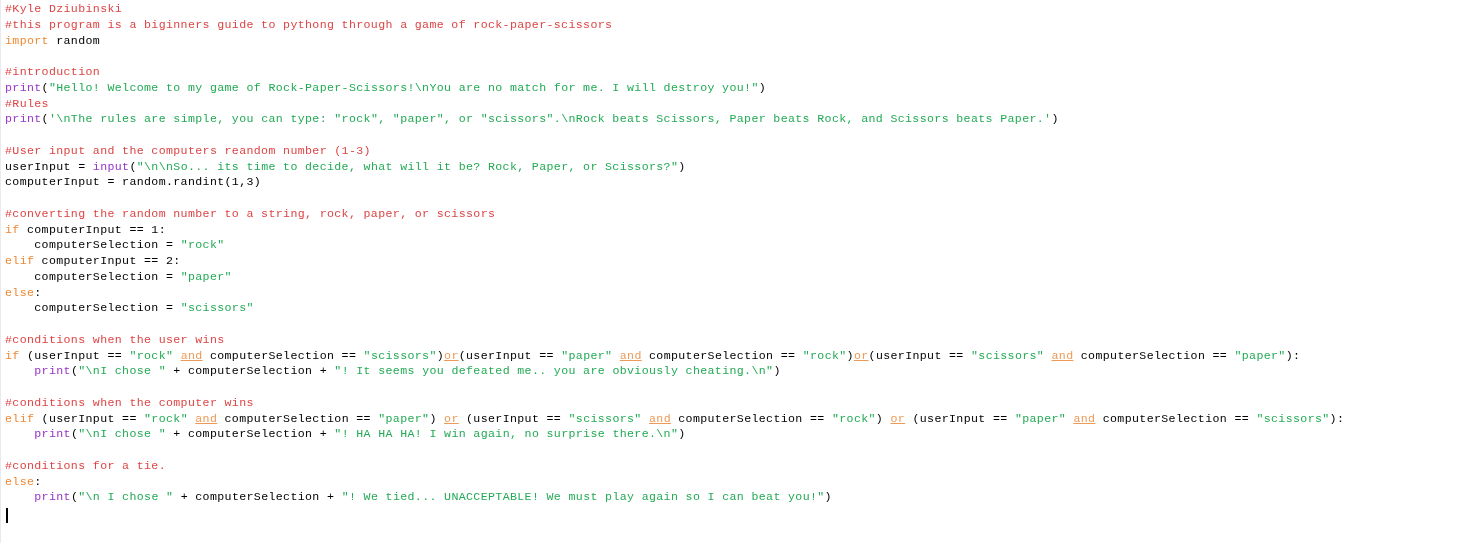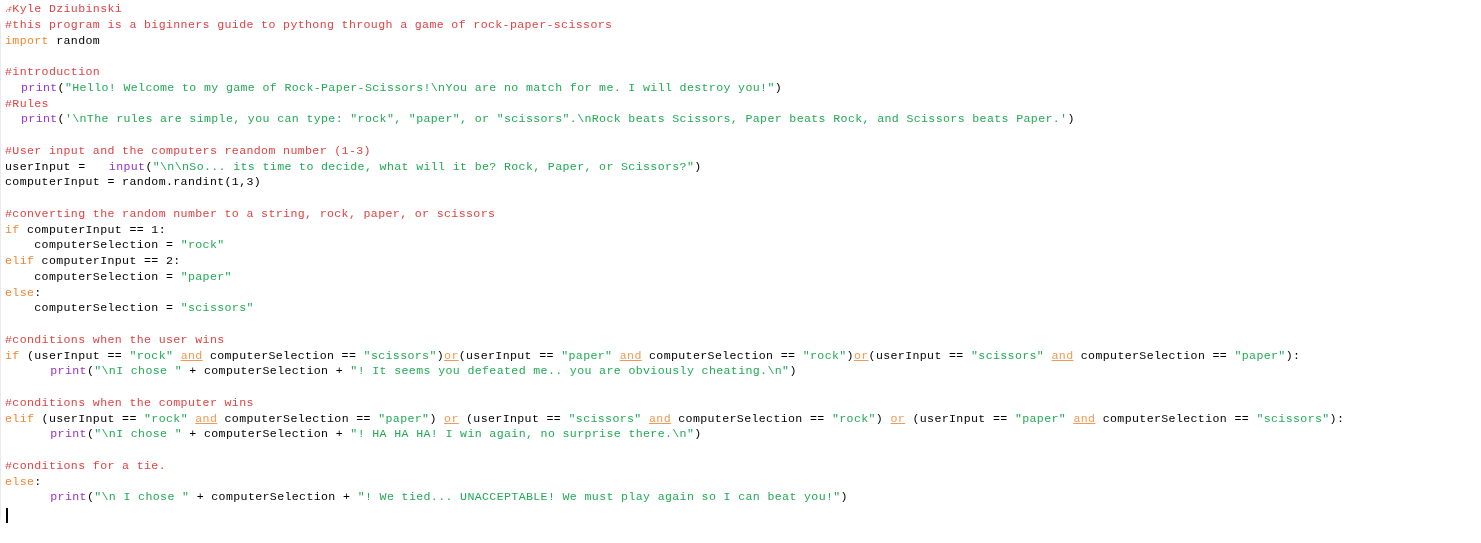--- a/index.html
+++ b/index.html
@@ -61,20 +61,20 @@
   
   #caret {
     position: absolute;
     left: 6px;
     top: 508px;
     width: 1.6px;
     height: 15px;
     background: #000000;
   }
 </style>
-<style>.tok-comment{color:#dd4444;}.tok-keyword{color:#ee8833;}.tok-operator{color:#ee9955;}.tok-builtin{color:#9933cc;margin-left:16px;}.tok-string{color:#22aa55;}.tok-plain{color:#000000;}#editor{background:#ffffff;border-radius:28px;}#left-rule{background:#e9e9ee;}#caret{background:#000000;}</style></head>
+<style>.tok-comment{color:#dd4444;}.tok-keyword{color:#ee8833;}.tok-operator{color:#ee9955;}.tok-builtin{color:#9933cc;}.tok-string{color:#22aa55;}.tok-plain{color:#000000;}#editor{background:#ffffff;}#left-rule{background:#e9e9ee;}#caret{background:#000000;}</style></head>
 <body>
 
 <div id="editor">
   <div id="left-rule"></div>
   <pre id="code"><span class="ln"><span class="tok-comment">#Kyle Dziubinski</span></span><span class="ln"><span class="tok-comment">#this program is a biginners guide to pythong through a game of rock-paper-scissors</span></span><span class="ln"><span class="tok-keyword">import</span><span class="tok-plain"> random</span></span><span class="ln">​</span><span class="ln"><span class="tok-comment">#introduction</span></span><span class="ln"><span class="tok-builtin">print</span><span class="tok-plain">(</span><span class="tok-string">"Hello! Welcome to my game of Rock-Paper-Scissors!\nYou are no match for me. I will destroy you!"</span><span class="tok-plain">)</span></span><span class="ln"><span class="tok-comment">#Rules</span></span><span class="ln"><span class="tok-builtin">print</span><span class="tok-plain">(</span><span class="tok-string">'\nThe rules are simple, you can type: "rock", "paper", or "scissors".\nRock beats Scissors, Paper beats Rock, and Scissors beats Paper.'</span><span class="tok-plain">)</span></span><span class="ln">​</span><span class="ln"><span class="tok-comment">#User input and the computers reandom number (1-3)</span></span><span class="ln"><span class="tok-plain">userInput = </span><span class="tok-builtin">input</span><span class="tok-plain">(</span><span class="tok-string">"\n\nSo... its time to decide, what will it be? Rock, Paper, or Scissors?"</span><span class="tok-plain">)</span></span><span class="ln"><span class="tok-plain">computerInput = random.randint(1,3)</span></span><span class="ln">​</span><span class="ln"><span class="tok-comment">#converting the random number to a string, rock, paper, or scissors</span></span><span class="ln"><span class="tok-keyword">if</span><span class="tok-plain"> computerInput == 1:</span></span><span class="ln"><span class="tok-plain">    computerSelection = </span><span class="tok-string">"rock"</span></span><span class="ln"><span class="tok-keyword">elif</span><span class="tok-plain"> computerInput == 2:</span></span><span class="ln"><span class="tok-plain">    computerSelection = </span><span class="tok-string">"paper"</span></span><span class="ln"><span class="tok-keyword">else</span><span class="tok-plain">:</span></span><span class="ln"><span class="tok-plain">    computerSelection = </span><span class="tok-string">"scissors"</span></span><span class="ln">​</span><span class="ln"><span class="tok-comment">#conditions when the user wins</span></span><span class="ln"><span class="tok-keyword">if</span><span class="tok-plain"> (userInput == </span><span class="tok-string">"rock"</span><span class="tok-plain"> </span><span class="tok-operator">and</span><span class="tok-plain"> computerSelection == </span><span class="tok-string">"scissors"</span><span class="tok-plain">)</span><span class="tok-operator">or</span><span class="tok-plain">(userInput == </span><span class="tok-string">"paper"</span><span class="tok-plain"> </span><span class="tok-operator">and</span><span class="tok-plain"> computerSelection == </span><span class="tok-string">"rock"</span><span class="tok-plain">)</span><span class="tok-operator">or</span><span class="tok-plain">(userInput == </span><span class="tok-string">"scissors"</span><span class="tok-plain"> </span><span class="tok-operator">and</span><span class="tok-plain"> computerSelection == </span><span class="tok-string">"paper"</span><span class="tok-plain">):</span></span><span class="ln"><span class="tok-plain">    </span><span class="tok-builtin">print</span><span class="tok-plain">(</span><span class="tok-string">"\nI chose "</span><span class="tok-plain"> + computerSelection + </span><span class="tok-string">"! It seems you defeated me.. you are obviously cheating.\n"</span><span class="tok-plain">)</span></span><span class="ln">​</span><span class="ln"><span class="tok-comment">#conditions when the computer wins</span></span><span class="ln"><span class="tok-keyword">elif</span><span class="tok-plain"> (userInput == </span><span class="tok-string">"rock"</span><span class="tok-plain"> </span><span class="tok-operator">and</span><span class="tok-plain"> computerSelection == </span><span class="tok-string">"paper"</span><span class="tok-plain">) </span><span class="tok-operator">or</span><span class="tok-plain"> (userInput == </span><span class="tok-string">"scissors"</span><span class="tok-plain"> </span><span class="tok-operator">and</span><span class="tok-plain"> computerSelection == </span><span class="tok-string">"rock"</span><span class="tok-plain">) </span><span class="tok-operator">or</span><span class="tok-plain"> (userInput == </span><span class="tok-string">"paper"</span><span class="tok-plain"> </span><span class="tok-operator">and</span><span class="tok-plain"> computerSelection == </span><span class="tok-string">"scissors"</span><span class="tok-plain">):</span></span><span class="ln"><span class="tok-plain">    </span><span class="tok-builtin">print</span><span class="tok-plain">(</span><span class="tok-string">"\nI chose "</span><span class="tok-plain"> + computerSelection + </span><span class="tok-string">"! HA HA HA! I win again, no surprise there.\n"</span><span class="tok-plain">)</span></span><span class="ln">​</span><span class="ln"><span class="tok-comment">#conditions for a tie.</span></span><span class="ln"><span class="tok-keyword">else</span><span class="tok-plain">:</span></span><span class="ln"><span class="tok-plain">    </span><span class="tok-builtin">print</span><span class="tok-plain">(</span><span class="tok-string">"\n I chose "</span><span class="tok-plain"> + computerSelection + </span><span class="tok-string">"! We tied... UNACCEPTABLE! We must play again so I can beat you!"</span><span class="tok-plain">)</span></span><span class="ln">​</span></pre>
   <div id="caret"></div>
 </div>
 
 </body></html>

